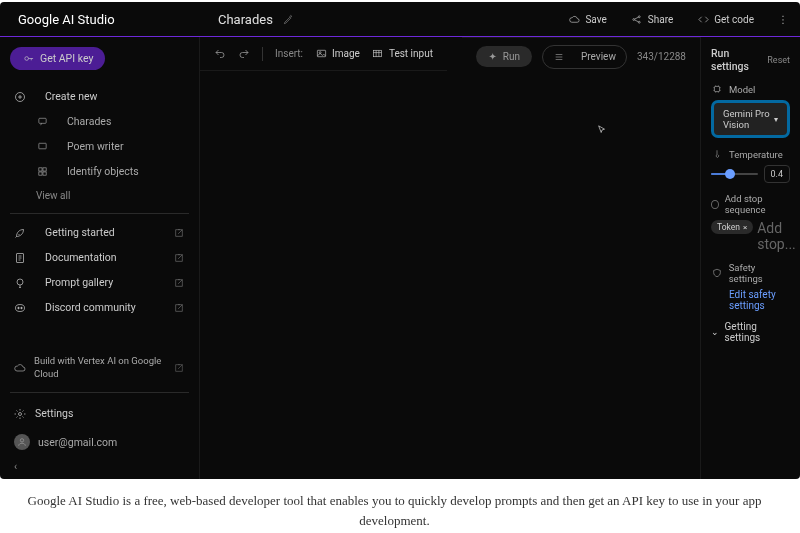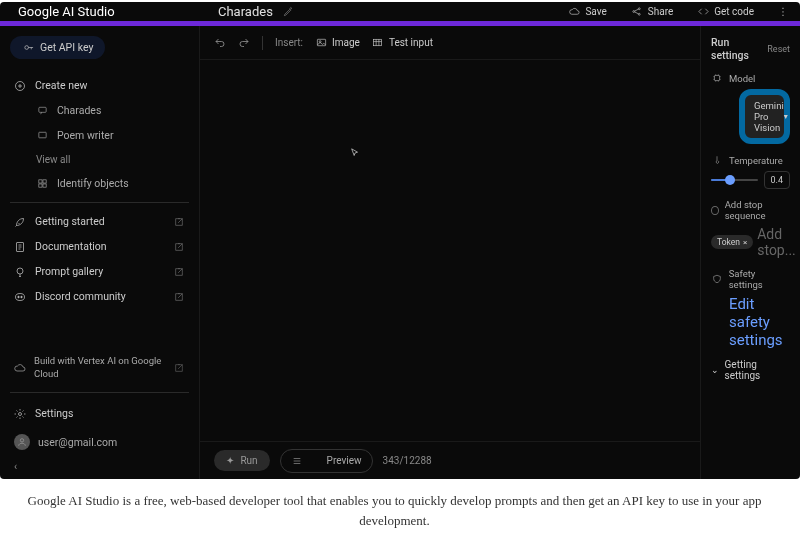--- a/index.html
+++ b/index.html
@@ -1,65 +1,65 @@
 <!DOCTYPE html>
 <html><head>
 <meta charset="utf-8">
 <style>
   * { box-sizing: border-box; margin: 0; padding: 0; }
   body { font-family: -apple-system, BlinkMacSystemFont, 'Segoe UI', Roboto, sans-serif; background: #fff; width: 800px; height: 533px; overflow: hidden; }
   .app { display: flex; flex-direction: column; width: 800px; height: 533px; }
   .main-ui { background: #0a0a0a; color: #e0e0e0; display: flex; flex-direction: column; height: 477px; border-radius: 4px; overflow: hidden; margin-top: 2px; }
-  .topbar { display: flex; height: 24px; border-bottom: 5px solid #6d28d9; }
+  .topbar { display: flex; height: 35px; border-bottom: 1px solid #6d28d9; }
   .logo-area { width: 200px; display: flex; align-items: center; padding-left: 18px; font-size: 13px; color: #fff; font-weight: 400; }
   .title-area { flex: 1; display: flex; align-items: center; padding-left: 18px; gap: 10px; font-size: 13px; color: #e0e0e0; }
   .title-actions { display: flex; align-items: center; gap: 24px; padding-right: 12px; font-size: 10px; color: #ccc; }
   .title-actions .act { display: flex; align-items: center; gap: 5px; cursor: pointer; }
   .body-area { display: flex; flex: 1; min-height: 0; }
   .sidebar { width: 200px; display: flex; flex-direction: column; padding: 10px 10px 0 10px; font-size: 10.5px; color: #ccc; border-right: 1px solid #1a1a1a; }
-  .api-btn { background: #0f172a; border-radius: 14px; display: inline-flex; align-items: center; gap: 6px; padding: 5px 12px; font-size: 10.5px; margin-bottom: 14px; cursor: pointer; align-self: flex-start; white-space: nowrap; }
-  .side-row { display: flex; align-items: center; gap: 9px; padding: 6px 4px; cursor: pointer; border-radius: 4px; text-align: right; }
+  .api-btn { background: #4c1d95; border-radius: 14px; display: inline-flex; align-items: center; gap: 6px; padding: 5px 12px; font-size: 10.5px; margin-bottom: 14px; cursor: pointer; align-self: flex-start; white-space: nowrap; }
+  .side-row { display: flex; align-items: center; gap: 19px; padding: 6px 4px; cursor: pointer; border-radius: 4px; text-align: right; }
   .side-row.sub { padding-left: 26px; color: #aaa; }
   .side-row.view-all { padding-left: 26px; color: #888; font-size: 10px; }
   .side-spacer { flex: 1; }
   .side-divider { border-top: 1px solid #2a2a2a; margin: 6px 0; }
   .icon-sm { width: 12px; height: 12px; display: inline-flex; align-items: center; justify-content: center; }
   .ext-icon { margin-left: auto; opacity: 0.6; }
   .ext-icon-row { display: flex; align-items: center; }
   .build-row { display:flex; align-items:center; gap:8px; padding:6px 4px; color:#aaa; font-size:9.5px; line-height:1.3; }
   .settings-row { display: flex; align-items: center; gap: 9px; padding: 8px 4px; color:#ccc; }
   .user-row { display: flex; align-items: center; gap: 8px; padding: 6px 4px; color:#aaa; }
   .avatar { width: 16px; height: 16px; border-radius: 50%; background: #555; display:flex; align-items:center; justify-content:center; font-size:9px; }
   .collapse-row { padding:4px 4px 6px 4px; color:#888; }
-  .center { flex: 1; display: flex; flex-direction: column; min-width:0; }
+  .center { flex: 1; display: flex; flex-direction: row; min-width:0; }
   .toolbar { height: 34px; display: flex; align-items: center; padding: 0 14px; gap: 12px; border-bottom: 1px solid #1a1a1a; font-size: 10px; color: #aaa; }
   .toolbar .sep { width: 1px; height: 14px; background: #333; }
   .toolbar .ins-label { color: #888; }
   .toolbar .ins-item { display: flex; align-items: center; gap: 5px; cursor:pointer; color:#ccc; }
   .canvas { flex:1; position:relative; }
   .cursor-arrow { position:absolute; left:150px; top:88px; font-size:10px; color:#fff; }
   .bottom-toolbar { height: 38px; display: flex; align-items: center; padding: 0 14px; gap: 10px; font-size: 10px; color:#aaa; border-top:1px solid #1a1a1a; }
   .run-btn { background: #2a2a2a; border-radius: 14px; padding: 5px 12px; display:flex; align-items:center; gap:6px; color:#999; cursor:pointer; }
-  .prev-btn { border-radius: 14px; padding: 5px 10px; display:flex; align-items:center; gap:24px; cursor:pointer; border:1px solid #333; }
+  .prev-btn { border-radius: 14px; padding: 5px 10px; display:flex; align-items:center; gap:16px; cursor:pointer; border:1px solid #333; }
   .token-count { color:#888; }
   .right-panel { width: 100px; border-left: 1px solid #1a1a1a; padding: 10px 10px; font-size: 10px; color:#ccc; display:flex; flex-direction:column; gap:10px; }
   .rp-header { display:flex; justify-content:space-between; align-items:center; font-size:10.5px; }
   .rp-reset { color:#888; font-size:9px; cursor:pointer; }
   .rp-row { display:flex; flex-direction:column; gap:5px; }
   .rp-label { display:flex; align-items:center; gap:6px; color:#aaa; font-size:9.5px; }
-  .model-sel { background:#222; border:6px solid #0369a1; border-radius:12px; padding:5px 9px; display:flex; justify-content:space-between; align-items:center; font-size:9.5px; cursor:pointer;margin-left:28px; }
+  .model-sel { background:#222; border:3px solid #0369a1; border-radius:7px; padding:5px 9px; display:flex; justify-content:space-between; align-items:center; font-size:9.5px; cursor:pointer; }
   .temp-row { display:flex; align-items:center; gap:6px; }
   .slider-track { flex:1; height:2px; background:#444; border-radius:2px; position:relative; }
   .slider-fill { position:absolute; left:0; top:0; height:2px; background:#4a7bd8; border-radius:2px; }
   .slider-thumb { position:absolute; top:-4px; width:10px; height:10px; border-radius:50%; background:#6b9eff; transform:translateX(-50%); cursor:pointer; }
   .temp-val { border:1px solid #333; border-radius:4px; padding:3px 6px; font-size:9px; min-width:24px; text-align:center; }
-  .stop-input-row { display:flex; align-items:center; gap:4px; }
+  .stop-input-row { display:flex; align-items:flex-start; gap:4px; }
   .stop-token { background:#2a2a2a; border-radius:9px; padding:2px 6px; font-size:8.5px; display:flex; align-items:center; gap:3px; }
   .stop-placeholder { color:#666; font-size:14px; }
-  .safety-link { color:#6b9eff; font-size:15px; cursor:pointer; padding-left:18px; }
+  .safety-link { color:#6b9eff; font-size:10px; cursor:pointer; padding-left:18px; }
   .adv-row { display:flex; align-items:center; gap:6px; cursor:pointer; }
   .caption { text-align:center; font-size:13px; color:#333; padding: 12px 30px 0 19px; line-height:1.5; font-family: Georgia, serif; }
   svg { stroke: currentColor; fill: none; stroke-width: 1.4; }
 </style>
 </head>
 <body>
 
 <div class="app">
   <div class="main-ui">
 
@@ -141,33 +141,33 @@
           <span>Charades</span>
         </div>
         <div class="side-row sub">
           <span class="icon-sm">
               <svg viewBox="0 0 24 24" width="11" height="11">
                 <rect x="4" y="5" width="16" height="12" rx="1"></rect>
               </svg>
             </span>
           <span>Poem writer</span>
         </div>
-        <div class="side-row view-all">
-          <span>View all</span>
-        </div>
         <div class="side-row sub">
           <span class="icon-sm">
               <svg viewBox="0 0 24 24" width="11" height="11">
                 <rect x="4" y="4" width="7" height="7"></rect>
                 <rect x="13" y="4" width="7" height="7"></rect>
                 <rect x="4" y="13" width="7" height="7"></rect>
                 <rect x="13" y="13" width="7" height="7"></rect>
               </svg>
             </span>
           <span>Identify objects</span>
+        </div>
+        <div class="side-row view-all">
+          <span>View all</span>
         </div>
         <div class="side-divider"></div>
 
         <div class="side-row ext-icon-row">
           <span class="icon-sm">
               <svg viewBox="0 0 24 24" width="12" height="12">
                 <path d="M5 19c0-7 5-14 14-14 0 9-7 14-14 14zM5 19l-2 2M9 14l2 2"></path>
               </svg>
             </span>
           <span>Getting started</span>

